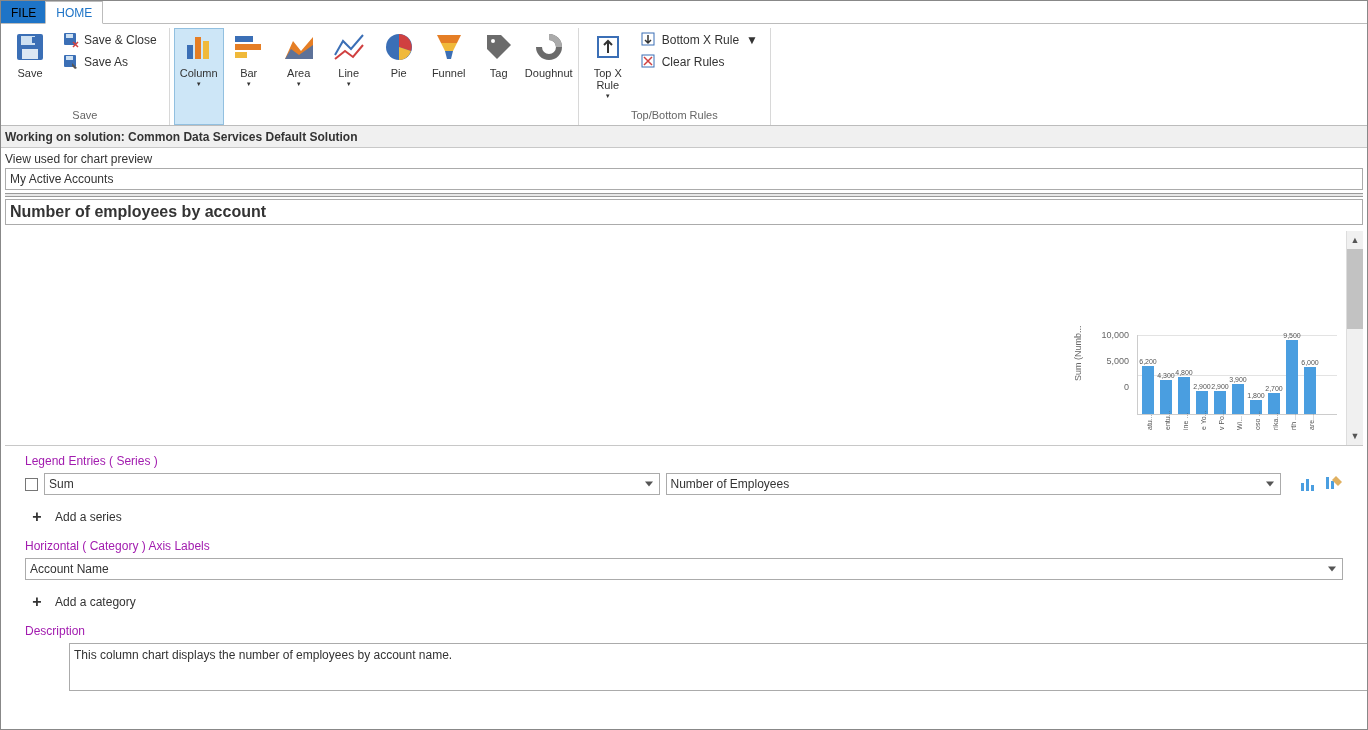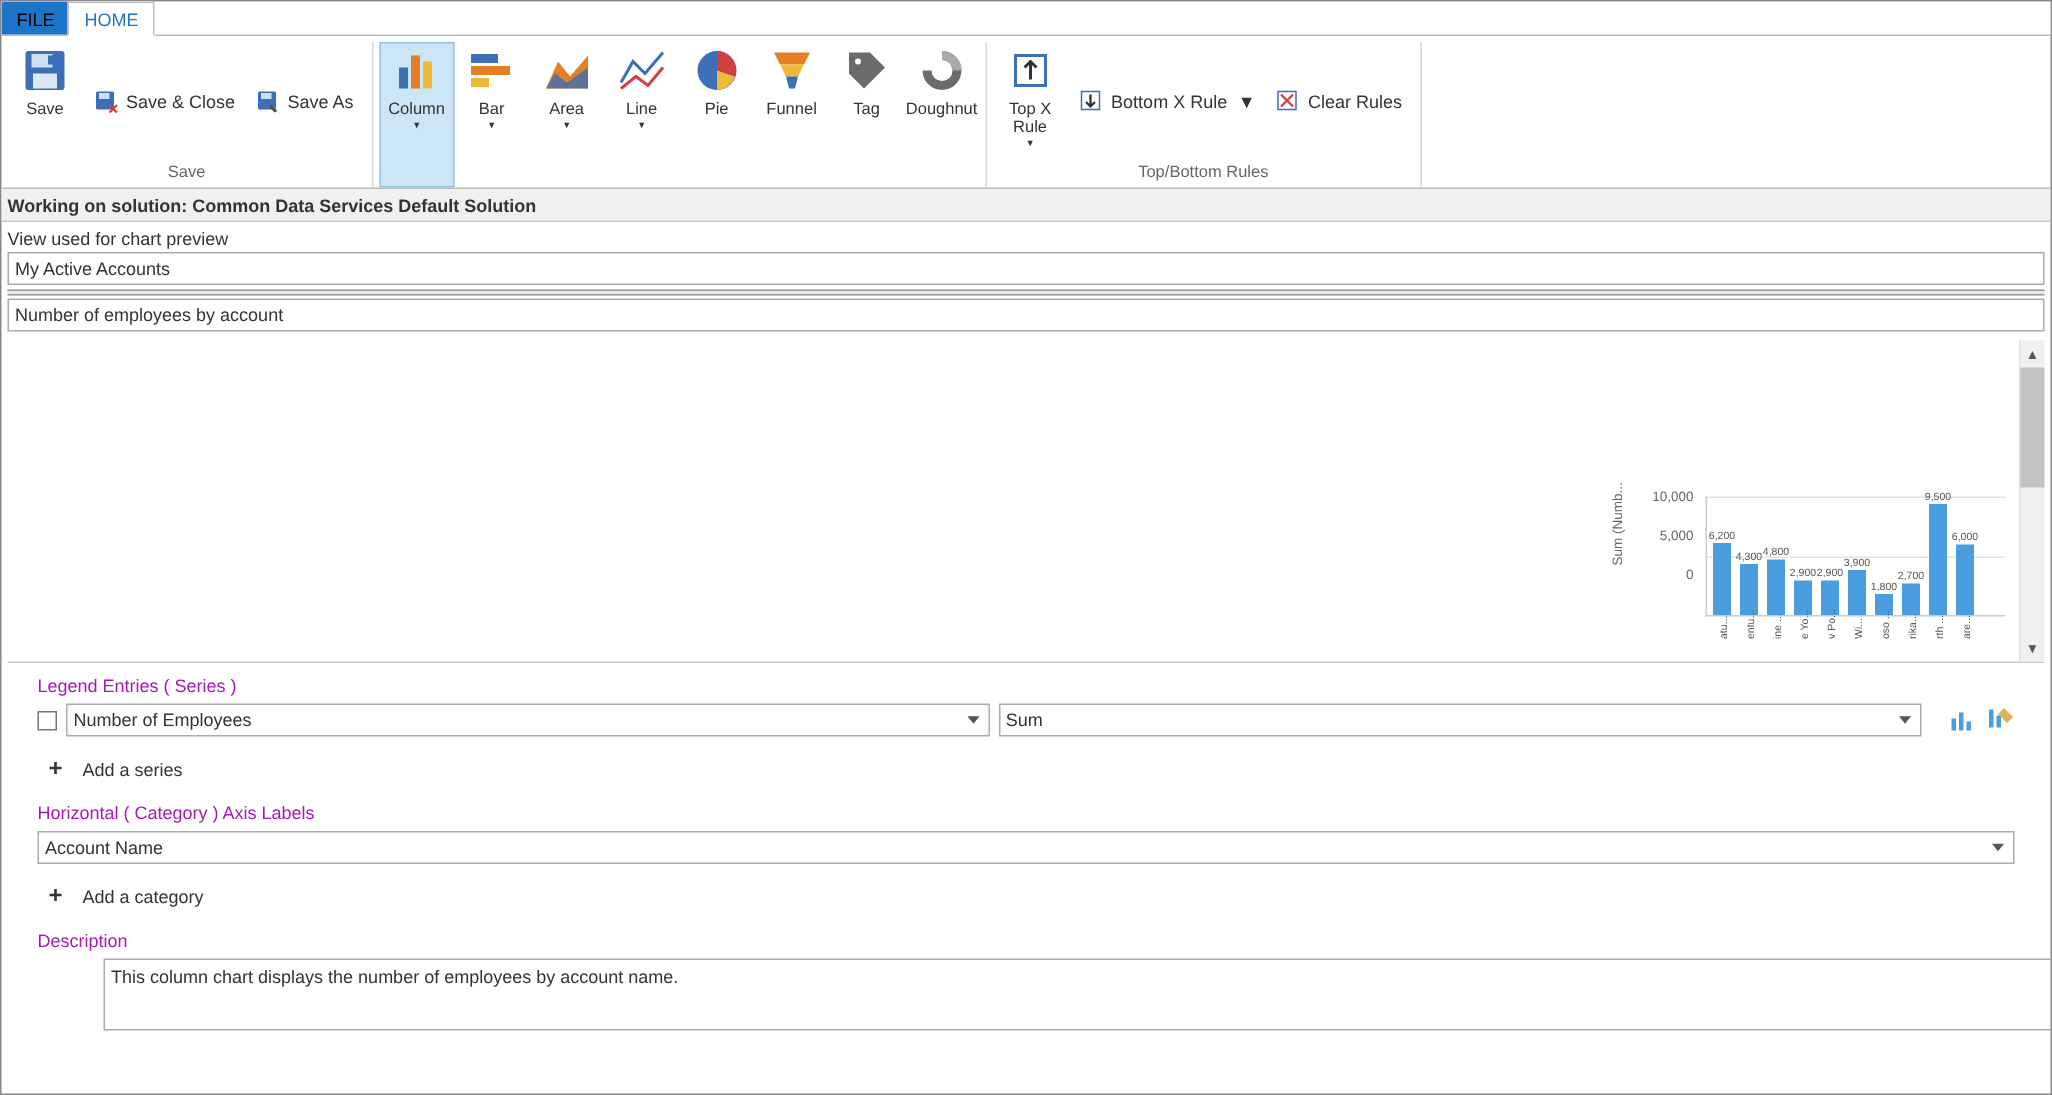--- a/index.html
+++ b/index.html
@@ -81,21 +81,21 @@
     height: 32px;
     display:flex;
     align-items:center;
     justify-content:center;
     margin-bottom:4px;
   }
   .big-btn .lbl { line-height: 12px; }
   .big-btn .drop-arrow { font-size: 6px; color:#333; margin-top:2px;}
   .mini-stack {
     display:flex;
-    flex-direction:row;
+    flex-direction:column;
     gap:2px;
     padding:2px;
   }
   .mini-btn {
     display:flex;
     align-items:center;
     gap:5px;
     padding:2px 6px;
     cursor:pointer;
     font-size:12px;
@@ -129,21 +129,22 @@
     height:4px;
     border-top:1px solid #9a9a9a;
     border-bottom:1px solid #9a9a9a;
     margin: 3px 4px 0 4px;
     background:#e8e8e8;
   }
   .title-input {
     border:1px solid #ababab;
     margin: 2px 4px 0 4px;
     padding: 3px 4px;
-    font-size:12px;
+    font-size:16px;
+    font-weight:bold;
   }
   
   .preview-panel {
     display:flex;
     height: 215px;
     border-bottom: 1px solid #c8c8c8;
     margin: 6px 4px 0 4px;
   }
   .preview-left { flex:1; }
   .preview-right {
@@ -568,22 +569,22 @@
       <div class="track"></div>
       <div class="arrow">▼</div>
     </div>
   </div>
 </div>
 
 <div class="panel">
   <div class="panel-label">Legend Entries ( Series )</div>
   <div class="series-row">
     <div class="checkbox"></div>
+    <div class="select-field aggregate-select">Sum</div>
     <div class="select-field field-select">Number of Employees</div>
-    <div class="select-field aggregate-select">Sum</div>
     <div class="side-icons">
       <span class="iconbtn">
         <svg width="18" height="18" viewBox="0 0 18 18">
             <rect x="2" y="8" width="3" height="8" fill="#4a9ee0"></rect>
             <rect x="7" y="4" width="3" height="12" fill="#4a9ee0"></rect>
             <rect x="12" y="10" width="3" height="6" fill="#4a9ee0"></rect>
           </svg>
       </span>
       <span class="iconbtn">
         <svg width="18" height="18" viewBox="0 0 18 18">

